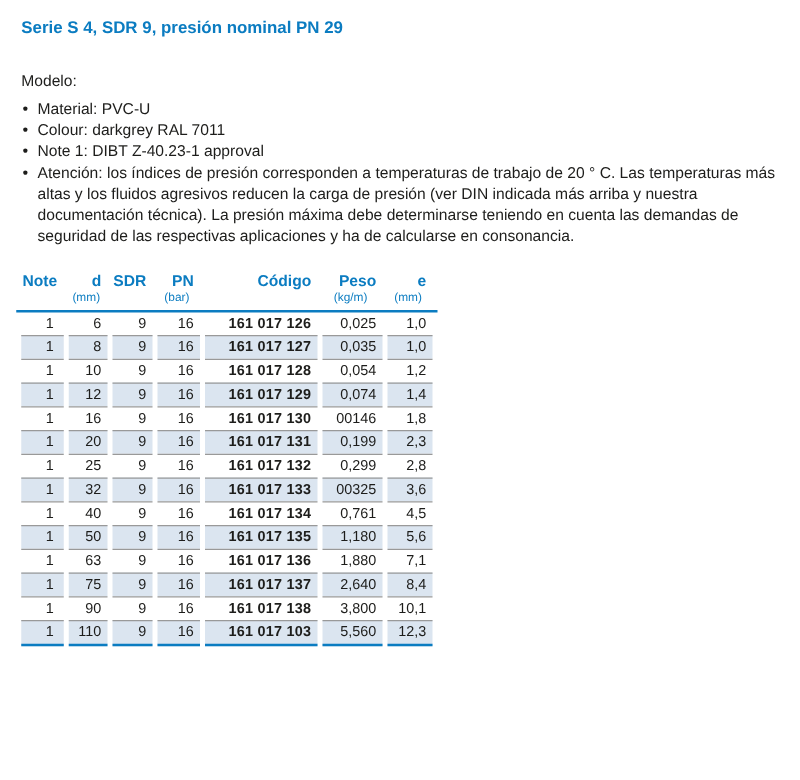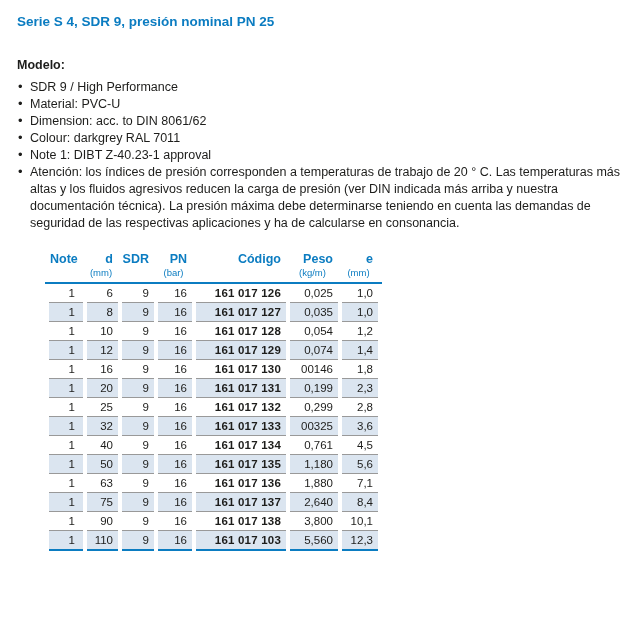--- a/index.html
+++ b/index.html
@@ -15,21 +15,21 @@
 
   .doc-title {
     color: var(--accent, #0b7cc1);
     font-weight: 700;
     font-size: 13.5px;
     line-height: 16px;
   }
 
   .section-label {
     margin-top: 28px;
-    font-weight: 700;
+    font-weight: 400;
     font-size: 12.5px;
     line-height: 15px;
   }
 
   ul.bullets {
     list-style: none;
     margin: 6px 0 0 0;
     padding: 0;
     font-size: 12.5px;
     line-height: 17px;
@@ -42,21 +42,20 @@
     font-size: 13px;
   }
   ul.bullets b { font-weight: 400; }
 
   .table-wrap { margin-top: 20px; margin-left: -4px; }
 
   table.tbl {
     border-collapse: separate;
     border-spacing: 4px 0;
     table-layout: fixed;
-    margin-left: 32px;
   }
   col.c0 { width: 34px; }
   col.c1 { width: 31px; }
   col.c2 { width: 32px; }
   col.c3 { width: 34px; }
   col.c4 { width: 90px; }
   col.c5 { width: 48px; }
   col.c6 { width: 36px; }
 
   table.tbl-head { border-bottom: 2px solid var(--accent, #0b7cc1); }
@@ -92,29 +91,27 @@
   table.tbl-body tr + tr td { border-top: 1px solid var(--row-line, #999999); }
   table.tbl-body tr.shade td { background: var(--row-shade, #dbe5f0); }
   table.tbl-body tr:last-child td { border-bottom: 2px solid var(--accent, #0b7cc1); }
 </style>
 </head>
 <body>
 
 <div class="page">
 
   <div class="doc-title">
-    <div>Serie S 4, SDR 9, presión nominal PN 25</div>
+    <div>Serie S 4, SDR 9, presión nominal PN 29</div>
   </div>
 
   <div class="section-label">Modelo:</div>
 
   <ul class="bullets">
-      <li>SDR 9 / High Performance</li>
       <li>Material: PVC-U</li>
-      <li>Dimension: acc. to DIN 8061/62</li>
       <li>Colour: darkgrey RAL 7011</li>
       <li><b>Note 1</b>: DIBT Z-40.23-1 approval</li>
       <li>Atención: los índices de presión corresponden a temperaturas de trabajo de 20 ° C. Las temperaturas más altas y los fluidos agresivos reducen la carga de presión (ver DIN indicada más arriba y nuestra documentación técnica). La presión máxima debe determinarse teniendo en cuenta las demandas de seguridad de las respectivas aplicaciones y ha de calcularse en consonancia.</li>
     </ul>
 
   <div class="table-wrap">
     <table class="tbl tbl-head">
       <colgroup>
         <col class="c0">
           <col class="c1">

